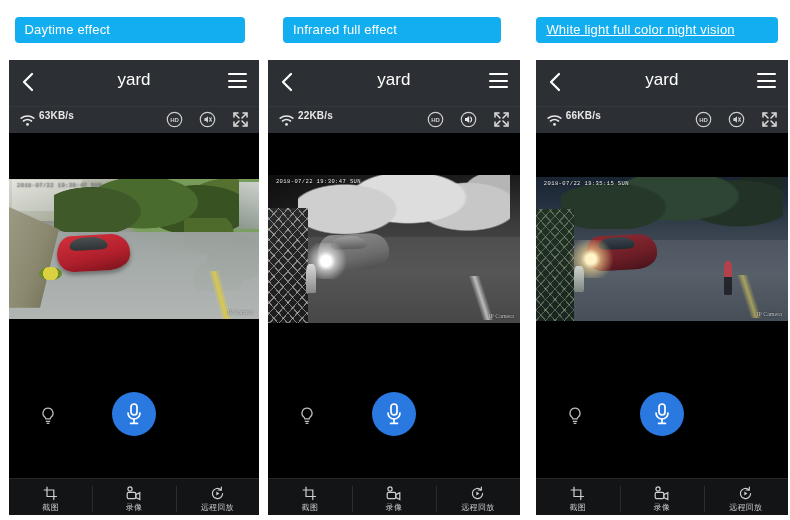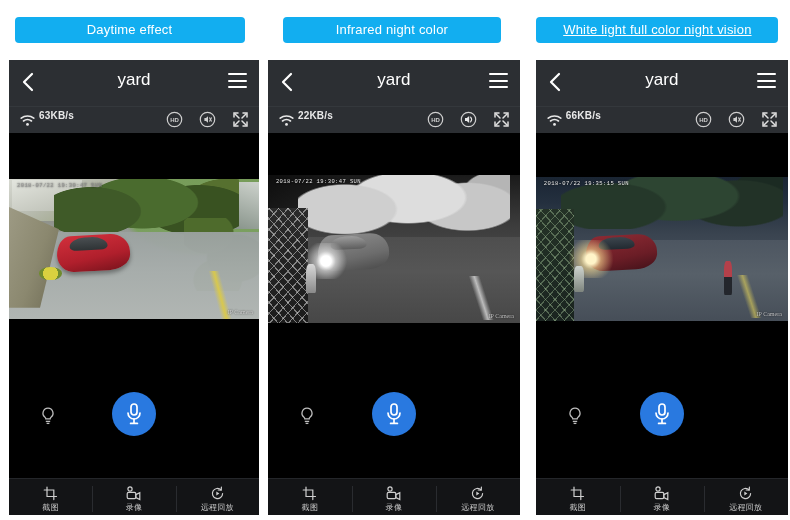--- a/index.html
+++ b/index.html
@@ -12,21 +12,21 @@
   .panel{position:relative;width:262px;height:520px;box-sizing:border-box;}
   .panel.p2{width:258px;}
   .panel.p3{width:270px;}
   .gap{width:5px;height:520px;background:#fff;}
 
   
   .badge-wrap{height:60px;display:flex;align-items:center;justify-content:center;}
   .badge{
     background:#12AEF0;color:#ffffff;border-radius:4px;
     padding:5px 10px;font-size:13px;line-height:16px;white-space:nowrap;
-    text-align:center;letter-spacing:.2px;
+    text-align:left;letter-spacing:.2px;
   }
   .p1 .badge{min-width:210px;}
   .p2 .badge{min-width:198px;}
   .p3 .badge{min-width:222px;text-decoration:underline;}
 
   
   .phone{position:relative;height:455px;background:#15803d;overflow:hidden;}
   .p1 .phone{width:250px;margin-left:9px;}
   .p2 .phone{width:252px;margin-left:4px;}
   .p3 .phone{width:252px;margin-left:11px;}
@@ -304,21 +304,21 @@
         </div>
       </div>
 
     </div>
   </div>
 
   <div class="gap"></div>
 
   <div class="panel p2">
     <div class="badge-wrap">
-      <div class="badge">Infrared night color</div>
+      <div class="badge">Infrared full effect</div>
     </div>
     <div class="phone">
 
       <div class="topbar">
         <span class="back-icon">
           <svg width="14" height="20" viewBox="0 0 14 20">
               <polyline points="11,2 3,10 11,18" fill="none" stroke="#ffffff" stroke-width="2.2" stroke-linecap="round" stroke-linejoin="round"></polyline>
             </svg>
         </span>
         <div class="cam-title">yard</div>

